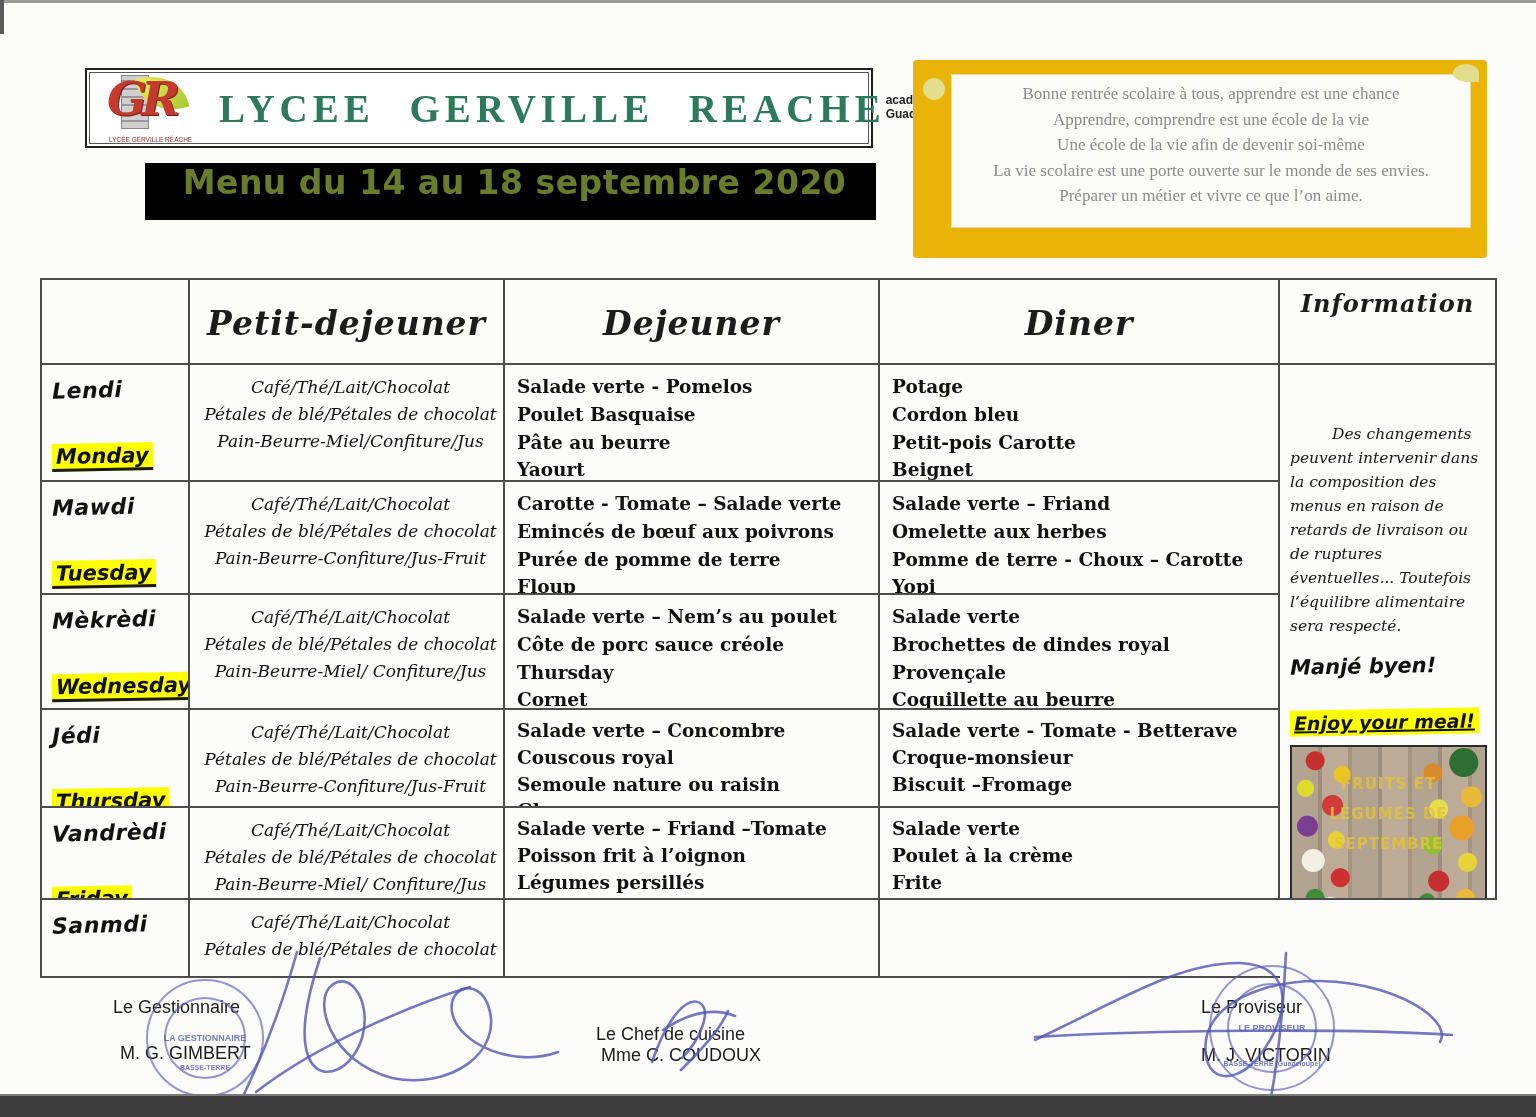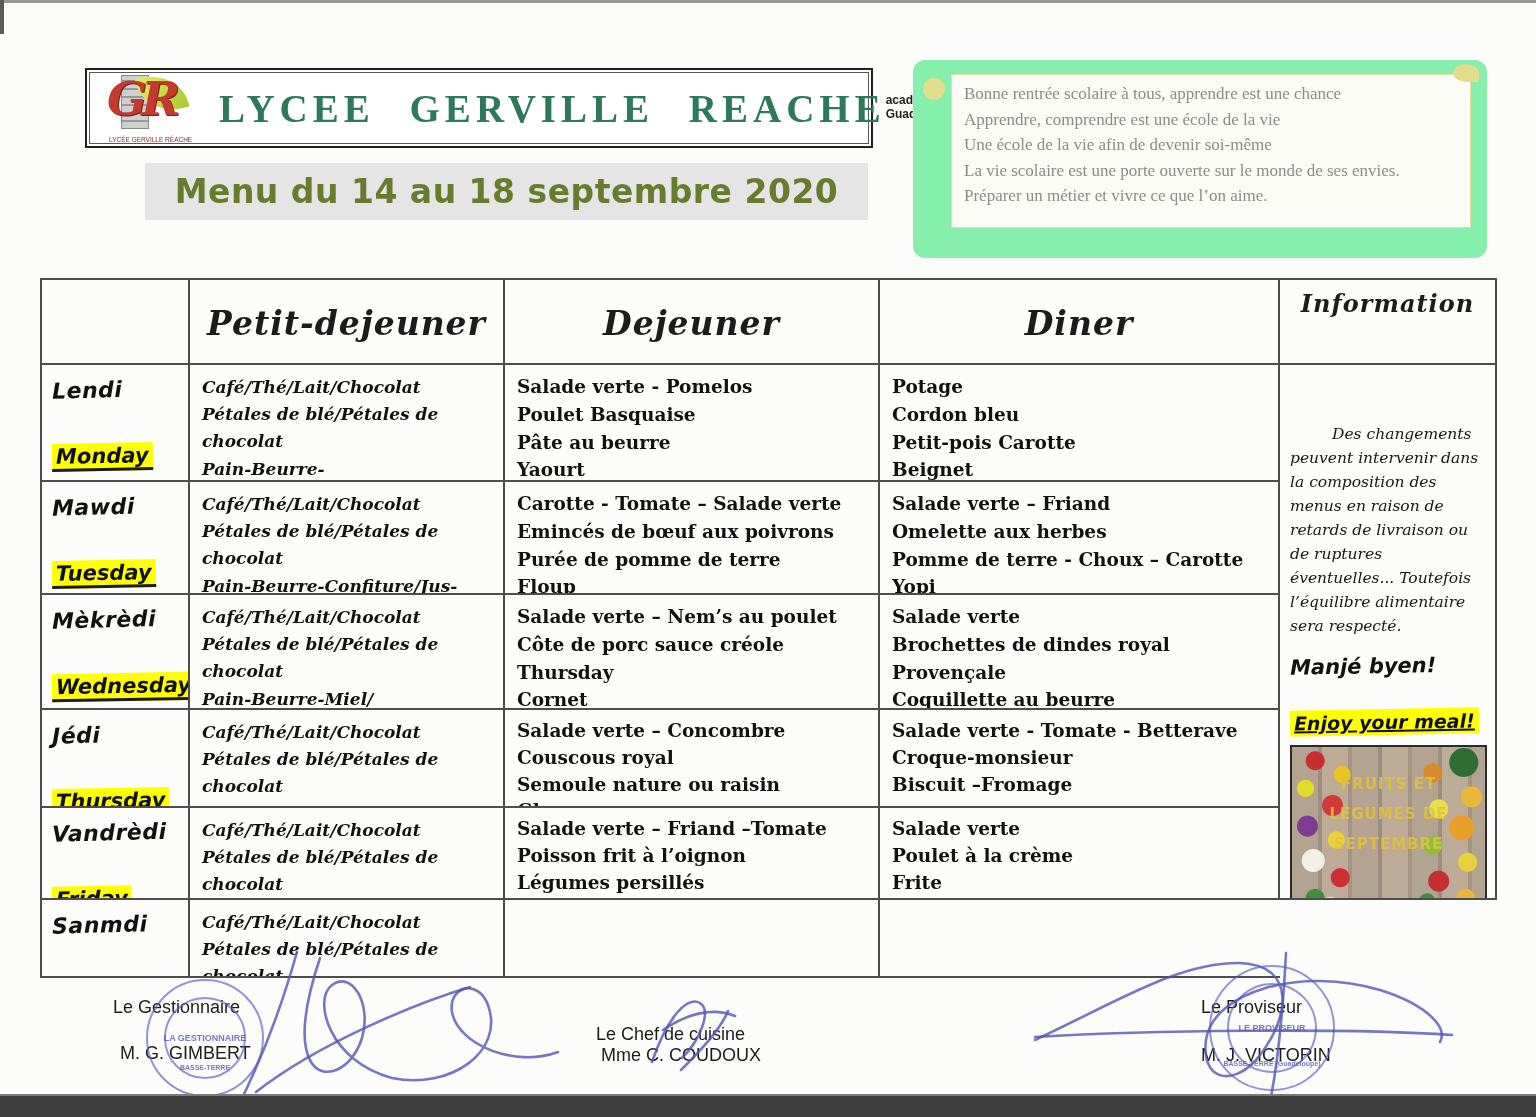--- a/index.html
+++ b/index.html
@@ -24,25 +24,25 @@
       font-size:47px;line-height:1;color:#c43a2e;text-shadow:1px 1px 0 #7a1f14;letter-spacing:-6px;}
   #emblem .cap{position:absolute;left:10px;bottom:0;font-family:"Liberation Sans",sans-serif;font-size:6.5px;color:#8a2a20;white-space:nowrap;}
   #school-name{flex:1;text-align:center;font-family:"Liberation Serif",serif;font-weight:bold;font-size:39px;
       color:#2c7a5b;letter-spacing:5px;word-spacing:20px;white-space:nowrap;}
   #academy{display:flex;align-items:center;gap:8px;flex:0 0 auto;}
   #academy .txt{font-family:"Liberation Sans",sans-serif;font-weight:bold;font-size:12px;color:#222;line-height:1.15;text-align:left;}
   #academy .badge{width:50px;height:50px;border:4px solid #7ab648;border-radius:50%;display:flex;align-items:center;justify-content:center;
       color:#7ab648;font-family:"DejaVu Serif",serif;font-weight:bold;font-size:30px;}
 
   
-  #title-bar{left:145px;top:163px;width:723px;height:57px;background:#e5e5e5;display:flex;align-items:center;justify-content:center;}
+  #title-bar{left:145px;top:163px;width:723px;height:57px;background:#000000;display:flex;align-items:flex-start;justify-content:center;padding-left:8px;}
   #title-bar span{font-family:"DejaVu Sans",sans-serif;font-weight:bold;font-size:33px;color:#697c2b;letter-spacing:.5px;}
 
   
-  #note{left:913px;top:60px;width:574px;height:198px;background:#86efac;border-radius:12px;}
+  #note{left:913px;top:60px;width:574px;height:198px;background:#eab308;border-radius:4px;text-align:center;}
   #note:before{content:"";position:absolute;left:10px;top:18px;width:22px;height:22px;background:#e3dd8e;border-radius:50%;}
   #note:after{content:"";position:absolute;right:8px;top:4px;width:26px;height:18px;background:#e3dd8e;border-radius:50% 50% 0 50%;}
   #note .inner{position:absolute;left:38px;top:14px;right:16px;bottom:30px;background:#fcfcf6;border:1px solid #e4df9f;
       padding:6px 12px;box-sizing:border-box;}
   #note .inner div{font-family:"Liberation Serif",serif;font-size:17px;color:#8b8b8b;line-height:1.5;}
 
   
   #menu-table{left:40px;top:278px;display:grid;grid-template-columns:150px 315px 375px 400px 217px;
       grid-template-rows:87px 117px 113px 115px 98px 92px 78px;}
   .tcell{border-right:2px solid #4d4d4d;border-bottom:2px solid #4d4d4d;box-sizing:border-box;overflow:hidden;background:transparent;}
@@ -52,21 +52,21 @@
       font-family:"DejaVu Serif",serif;font-style:italic;font-weight:bold;font-size:33px;letter-spacing:1px;color:#1c1c1c;}
   .hrow.small{font-size:24px;padding-top:9px;}
   .r1{grid-row:2}.r2{grid-row:3}.r3{grid-row:4}.r4{grid-row:5}.r5{grid-row:6}.r6{grid-row:7}
   .open-r{border-right:none;}
 
   .day{padding:12px 6px 0 10px;font-family:"DejaVu Sans",sans-serif;font-weight:bold;font-style:italic;}
   .day .creole{font-size:22px;transform:rotate(-1.5deg);letter-spacing:.5px;}
   .day .english{display:inline-block;margin-top:22px;background:#ffff00;padding:1px 4px 0;font-size:21px;
       border-bottom:3px solid #1a1a1a;transform:rotate(-1deg);}
   .bf{padding:9px 4px 0 12px;}
-  .bf div{font-family:"DejaVu Serif",serif;font-weight:bold;font-style:italic;font-size:17px;line-height:1.6;}
+  .bf div{font-family:"DejaVu Serif",serif;font-weight:normal;font-style:italic;font-size:17px;line-height:1.6;text-align:center;}
   .meal{padding:8px 4px 0 12px;}
   .meal div{font-family:"DejaVu Serif",serif;font-weight:bold;font-size:18.5px;line-height:1.45;}
   .r1.meal div,.r2.meal div,.r3.meal div{line-height:1.5;}
 
   
   .info-cell{grid-column:5;grid-row:2 / span 5;padding:0 10px;position:relative;}
   #info-notice{margin-top:57px;font-family:"DejaVu Serif",serif;font-style:italic;font-size:15.5px;line-height:1.55;
       color:#161616;text-indent:42px;}
   #manje{margin-top:16px;font-family:"DejaVu Sans",sans-serif;font-weight:bold;font-style:italic;font-size:21px;transform:rotate(-1deg);}
   #enjoy{margin-top:12px;display:inline-block;background:#ffff00;font-family:"DejaVu Sans",sans-serif;font-weight:bold;

